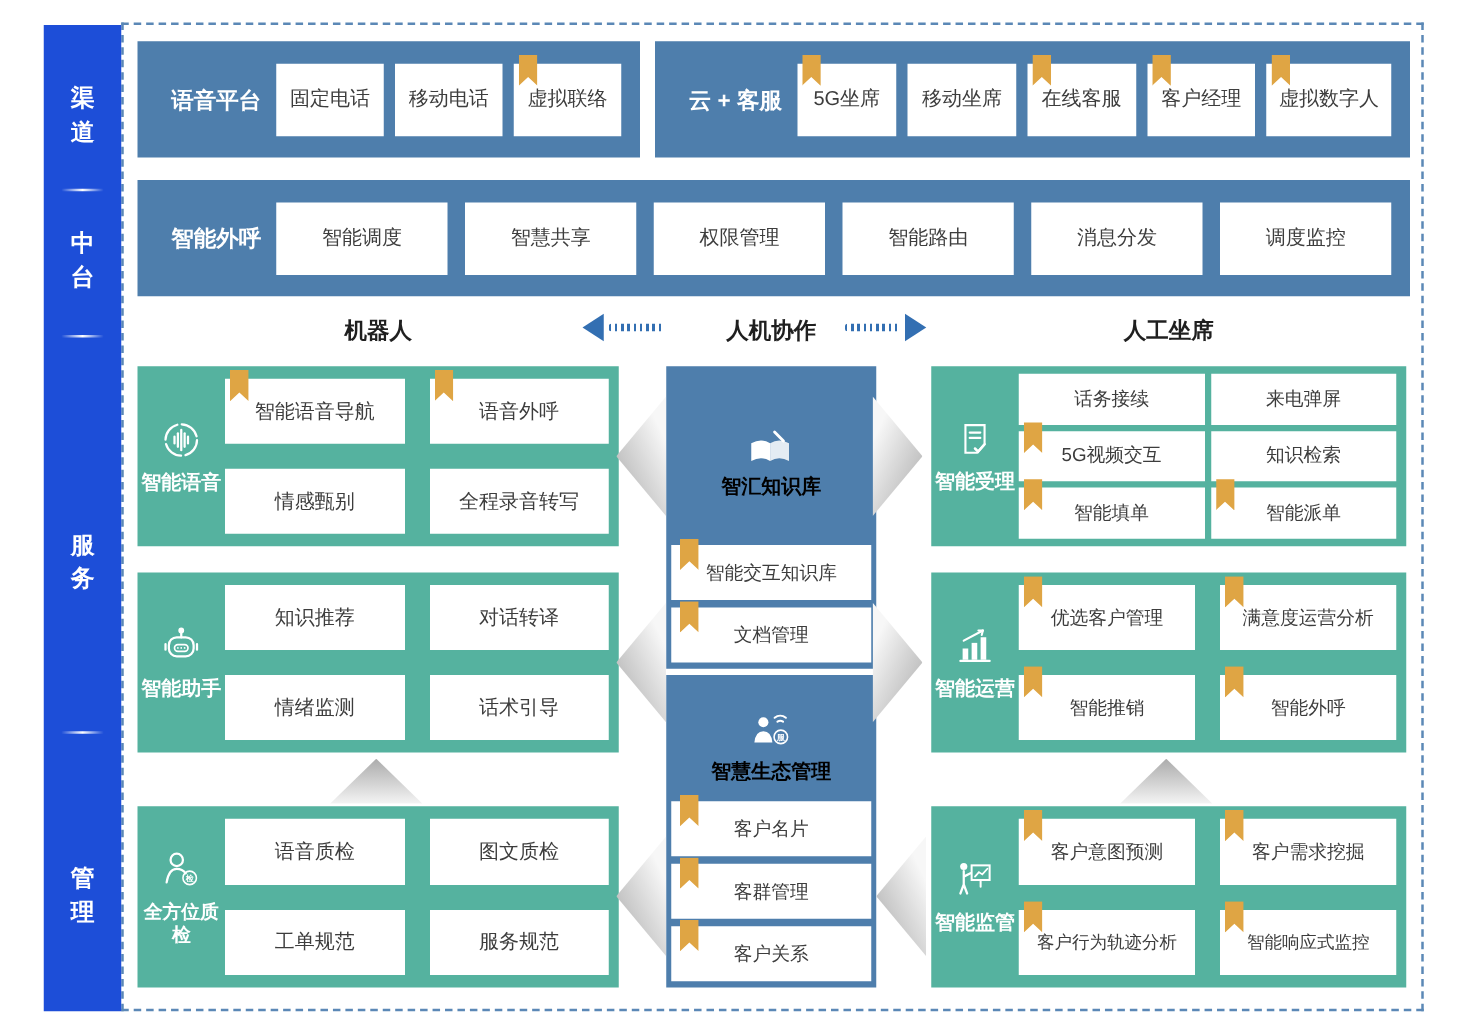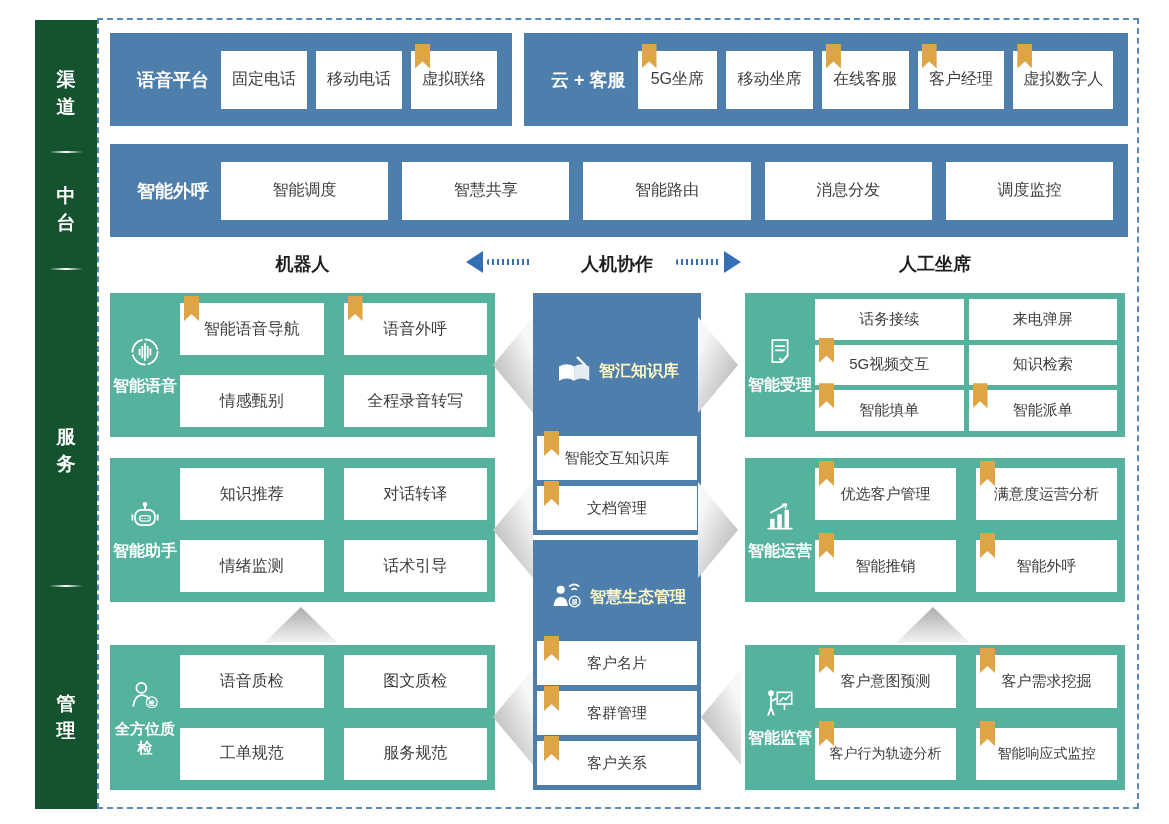--- a/index.html
+++ b/index.html
@@ -1,20 +1,20 @@
 <!DOCTYPE html>
 <html><head>
 <meta charset="utf-8">
 <style>
   * { box-sizing: border-box; margin: 0; padding: 0; }
   body { background:#fff; font-family:"Liberation Sans","DejaVu Sans",sans-serif; }
   .canvas { position:relative; width:1169px; height:824px; background:#fff; overflow:hidden; }
 
   
-  .sidebar { position:absolute; left:35px; top:20px; width:62px; height:789px; background:#14532d; }
+  .sidebar { position:absolute; left:35px; top:20px; width:62px; height:789px; background:#1d4ed8; }
   .sidebar-label { position:absolute; left:50%; transform:translateX(-50%); width:22px;
     color:#fff; font-weight:bold; font-size:19px; line-height:27px; text-align:center; word-break:break-all; }
   .sidebar-divider { position:absolute; left:50%; transform:translateX(-50%); width:34px; height:2px;
     background:linear-gradient(90deg, rgba(255,255,255,0), #fff, rgba(255,255,255,0)); border-radius:2px; }
 
   
   .frame { position:absolute; left:97px; top:18px; width:1042px; height:791px; border:2px dashed #5b88b6; }
 
   
   .blue-row { position:absolute; background:#4e7eac; display:flex; align-items:center; padding:0 15px; }
@@ -36,22 +36,22 @@
   
   .g-block { position:absolute; background:#55b29f; display:flex; padding:10px 8px 10px 0; }
   .g-side { width:70px; display:flex; flex-direction:column; align-items:center; justify-content:center; gap:6px;
     color:#fff; font-weight:bold; font-size:16px; text-align:center; }
   .g-grid { flex:1; display:grid; grid-template-columns:1fr 1fr; gap:20px; }
   .g-grid .wbox { height:auto; }
   .fs15 { font-size:15px !important; }
   .fs14 { font-size:14px !important; }
 
   .m-block { position:absolute; left:533px; width:168px; background:#4e7eac; display:flex; flex-direction:column; padding:0 4px 5px; }
-  .m-head { display:flex; flex-direction:row; align-items:center; justify-content:center; gap:4px;
-    color:#fef9c3; font-weight:bold; font-size:16px; flex:1; padding:6px 0;margin-top:13px; }
+  .m-head { display:flex; flex-direction:column; align-items:center; justify-content:center; gap:4px;
+    color:#000000; font-weight:bold; font-size:16px; flex:1; padding:6px 0;margin-top:13px; }
   .m-rows { display:flex; flex-direction:column; gap:6px; }
   .m-row { position:relative; height:44px; background:#fff; display:flex; align-items:center; justify-content:center;
     font-size:15px; color:#3d3d3d; }
   .m-row .bookmark { left:7px; top:-5px; }
 
   
   .chev { position:absolute; width:40px; height:96px; }
   .chev-left  { clip-path:polygon(100% 0, 0 50%, 100% 100%); background:linear-gradient(245deg,#f7f7f7 20%,#a9a9a9); }
   .chev-right { clip-path:polygon(0 0, 100% 50%, 0 100%); background:linear-gradient(115deg,#f7f7f7 20%,#a9a9a9); }
   .up-tri { position:absolute; width:74px; height:36px; clip-path:polygon(50% 0,100% 100%,0 100%);
@@ -118,20 +118,23 @@
   </div>
 
   <div class="blue-row" style="left:110px; top:144px; width:1018px; height:93px;">
     <div class="row-label">智能外呼</div>
     <div class="row-boxes" style="gap:14px">
       <div class="wbox">
           <span>智能调度</span>
         </div>
       <div class="wbox">
           <span>智慧共享</span>
+        </div>
+      <div class="wbox">
+          <span>权限管理</span>
         </div>
       <div class="wbox">
           <span>智能路由</span>
         </div>
       <div class="wbox">
           <span>消息分发</span>
         </div>
       <div class="wbox">
           <span>调度监控</span>
         </div>

